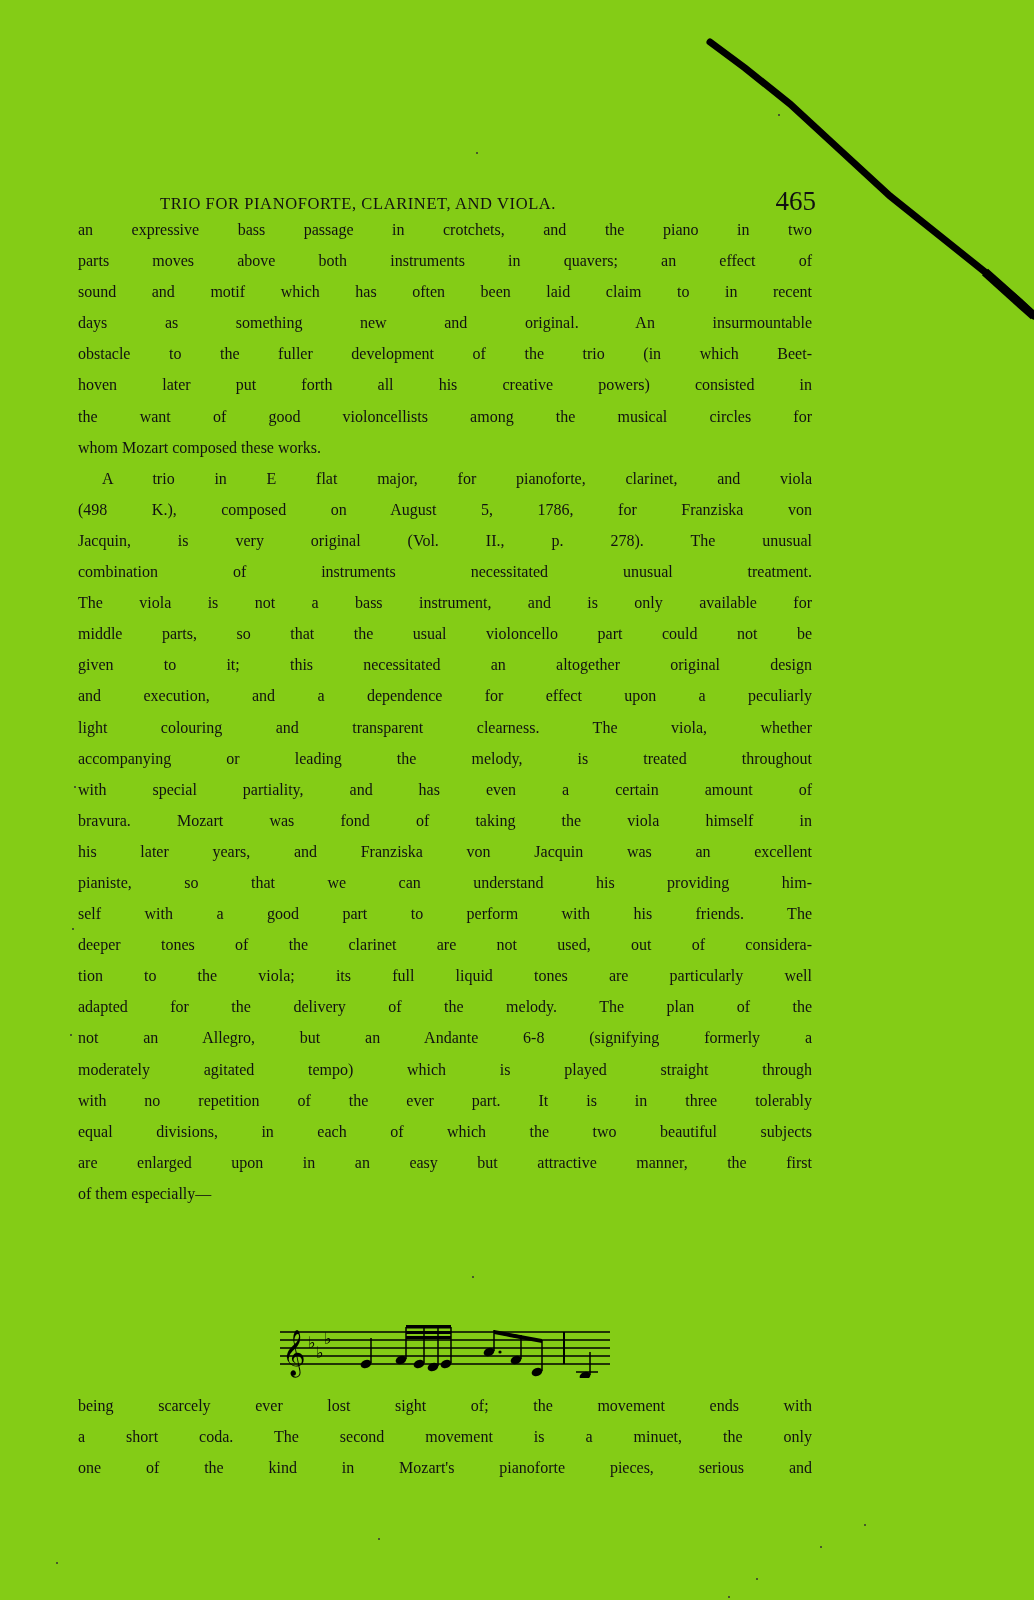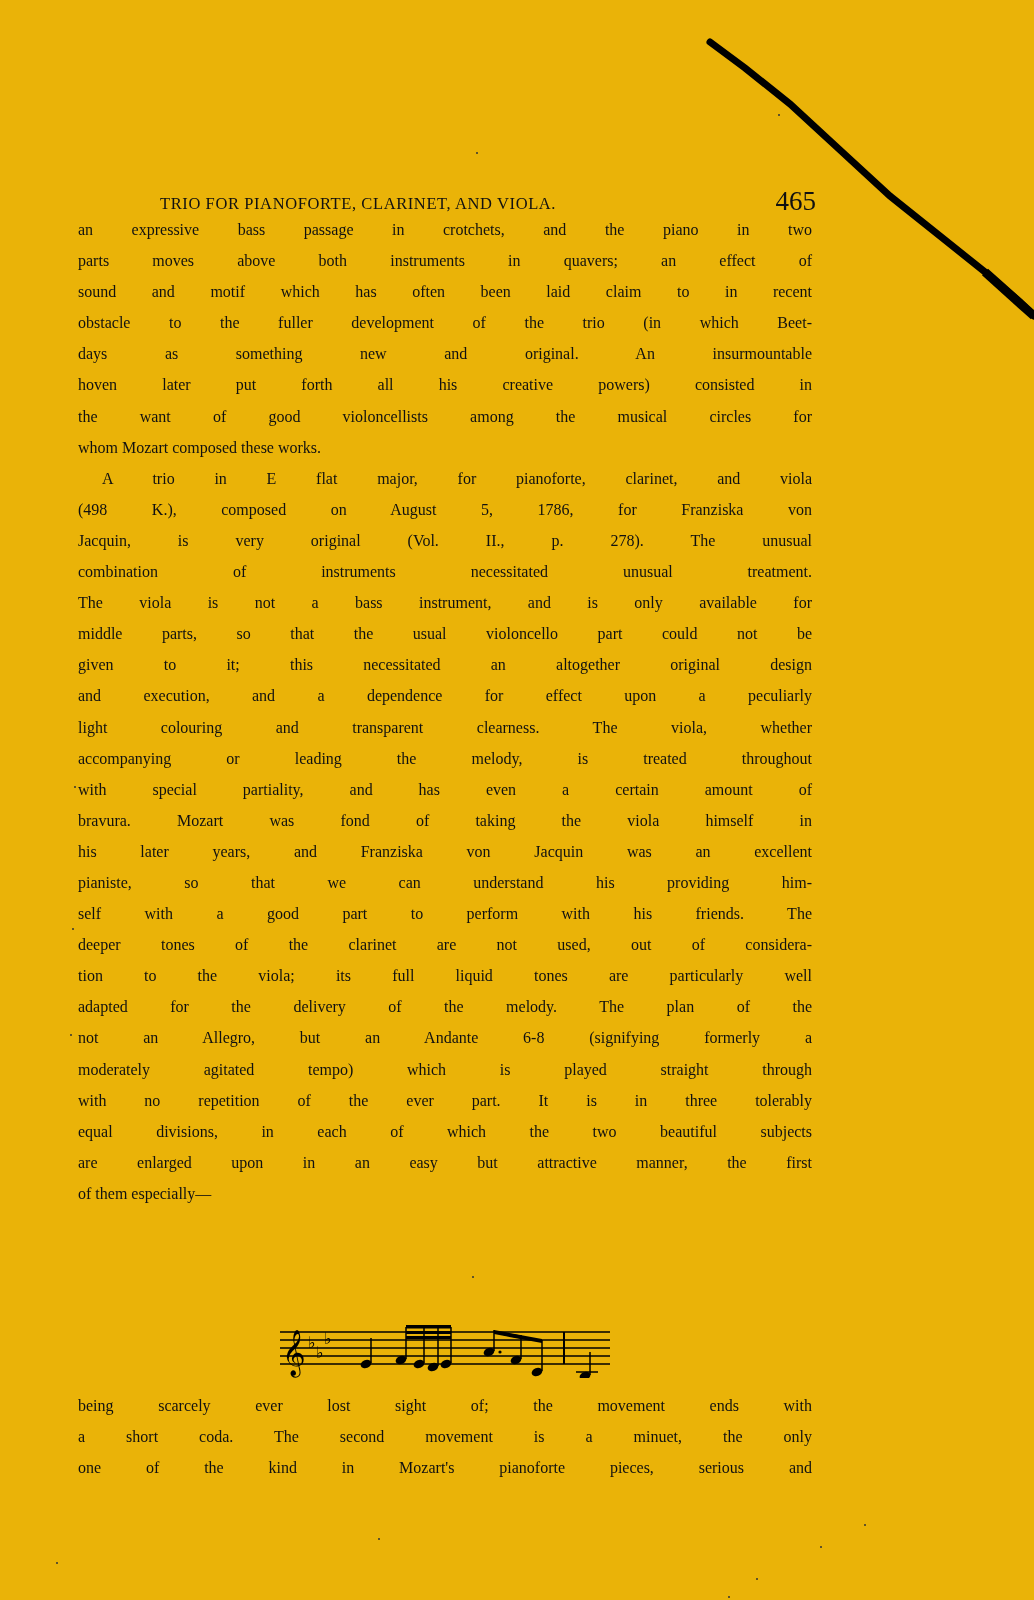--- a/index.html
+++ b/index.html
@@ -1,17 +1,17 @@
 <!DOCTYPE html>
 <html><head>
 <meta charset="utf-8">
 <style>
   html, body { margin: 0; padding: 0; background: #ffffff; }
   body { width: 1034px; height: 1600px; position: relative; overflow: hidden; }
-  .page { position: absolute; left: 0; top: 0; width: 1034px; height: 1600px; background: #eab308; }
+  .page { position: absolute; left: 0; top: 0; width: 1034px; height: 1600px; background: #84cc16; }
   .running-head {
     position: absolute; left: 160px; top: 186px; width: 656px; height: 34px;
     font-family: "Liberation Serif", "DejaVu Serif", serif;
     color: #111;
   }
   .running-title {
     position: absolute; left: 0; top: 8px;
     font-size: 17px; letter-spacing: 0.6px; font-variant: small-caps; text-transform: uppercase;
     font-size: 16.5px;
   }
@@ -50,22 +50,22 @@
 
   <div class="running-head">
     <span class="running-title">TRIO FOR PIANOFORTE, CLARINET, AND VIOLA.</span>
     <span class="page-number">465</span>
   </div>
 
   <div class="body-text">
     <span class="line">an expressive bass passage in crotchets, and the piano in two</span>
     <span class="line">parts moves above both instruments in quavers; an effect of</span>
     <span class="line">sound and motif which has often been laid claim to in recent</span>
+    <span class="line">days as something new and original. An insurmountable</span>
     <span class="line">obstacle to the fuller development of the trio (in which Beet-</span>
-    <span class="line">days as something new and original. An insurmountable</span>
     <span class="line">hoven later put forth all his creative powers) consisted in</span>
     <span class="line">the want of good violoncellists among the musical circles for</span>
     <span class="line last">whom Mozart composed these works.</span>
     <span class="line indent">A trio in E flat major, for pianoforte, clarinet, and viola</span>
     <span class="line">(498 K.), composed on August 5, 1786, for Franziska von</span>
     <span class="line">Jacquin, is very original (Vol. II., p. 278). The unusual</span>
     <span class="line">combination of instruments necessitated unusual treatment.</span>
     <span class="line">The viola is not a bass instrument, and is only available for</span>
     <span class="line">middle parts, so that the usual violoncello part could not be</span>
     <span class="line">given to it; this necessitated an altogether original design</span>

